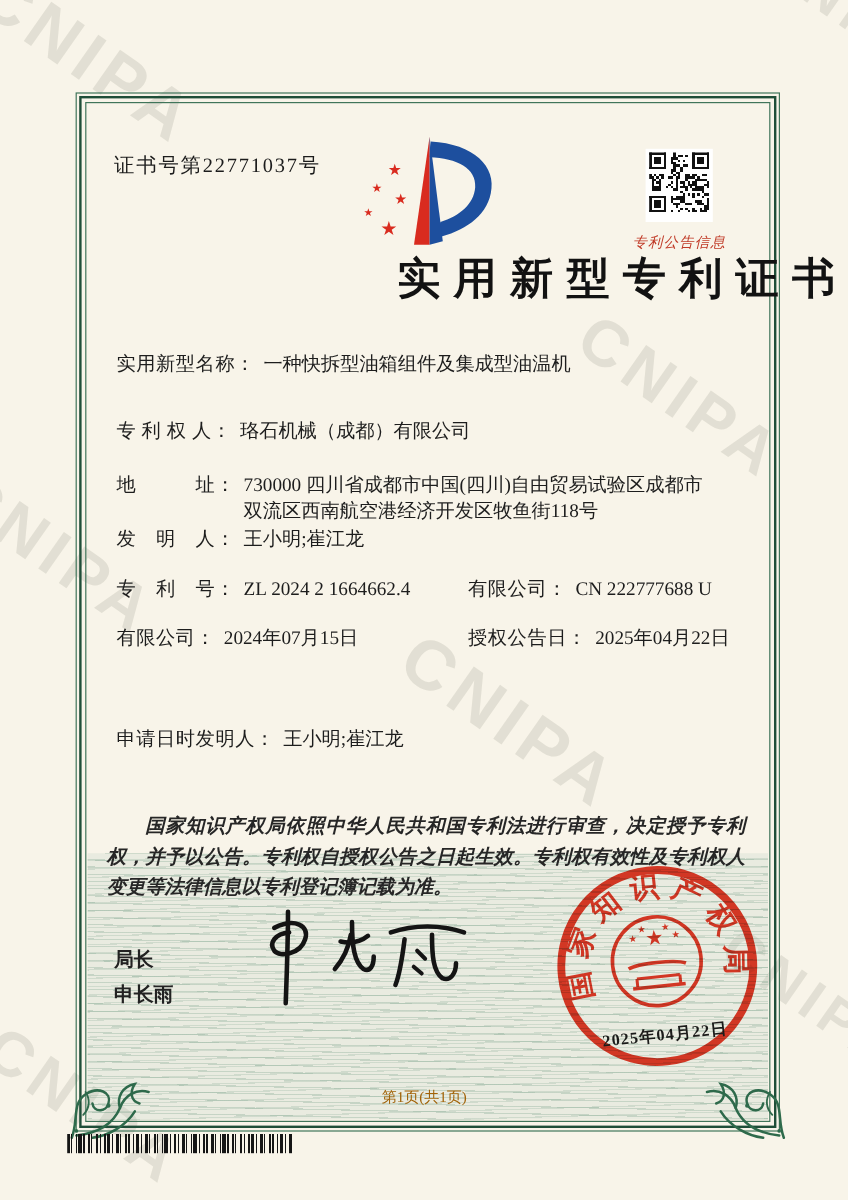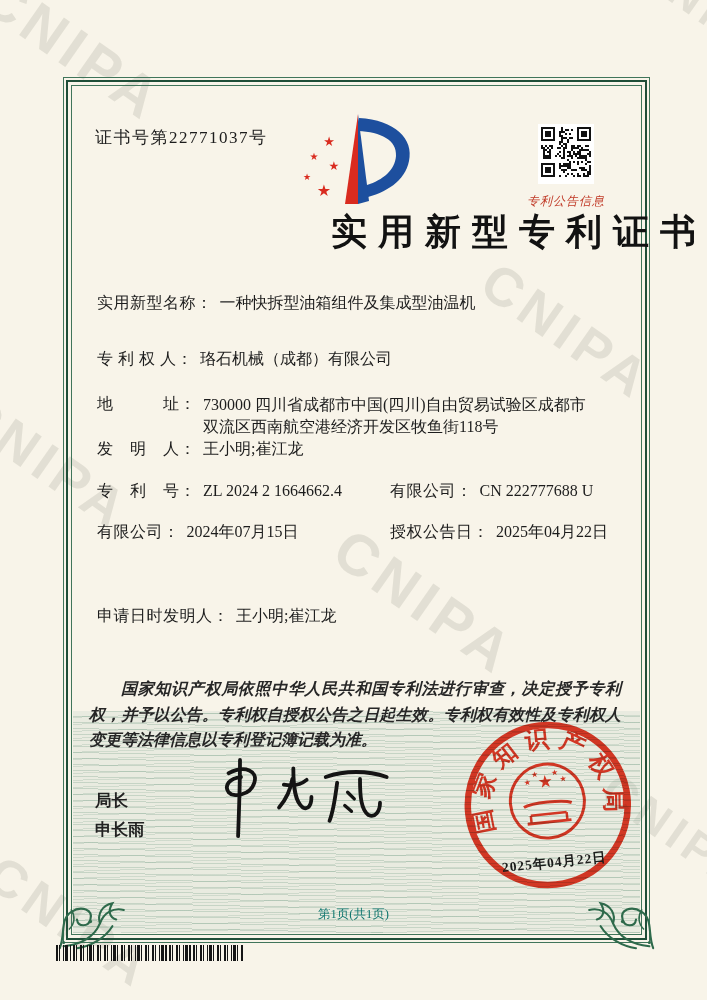--- a/index.html
+++ b/index.html
@@ -63,21 +63,21 @@
   
   .signoff {
     position:absolute; left:95px; top:786px; z-index:4;
     font-family:"Liberation Sans","DejaVu Sans",sans-serif;
     font-weight:700; font-size:16.5px; line-height:29px; color:#222;
   }
   .signature { position:absolute; left:200px; top:750px; z-index:4; }
   
   .seal { position:absolute; left:460px; top:717px; z-index:5; transform:rotate(-6deg); opacity:0.95; mix-blend-mode:multiply; }
   
-  .page-num { position:absolute; left:0; right:0; top:906px; text-align:center; font-size:12.5px; color:#0f766e; z-index:4; }
+  .page-num { position:absolute; left:0; right:0; top:906px; text-align:center; font-size:12.5px; color:#a16207; z-index:4; }
   .barcode {
     position:absolute; left:56px; top:945px; width:188px; height:16px; z-index:2;
     background:repeating-linear-gradient(90deg,
       #151515 0 2px, transparent 2px 3px,
       #151515 3px 4px, transparent 4px 7px,
       #151515 7px 8px, transparent 8px 9px,
       #151515 9px 12px, transparent 12px 13.5px,
       #151515 13.5px 14.5px, transparent 14.5px 17px,
       #151515 17px 19px, transparent 19px 20px,
       #151515 20px 21px, transparent 21px 24px);

